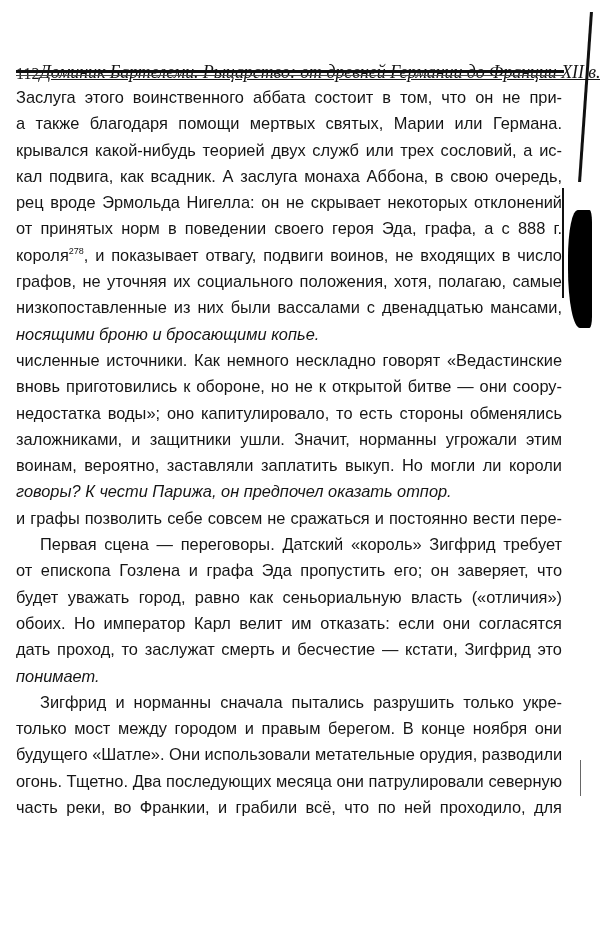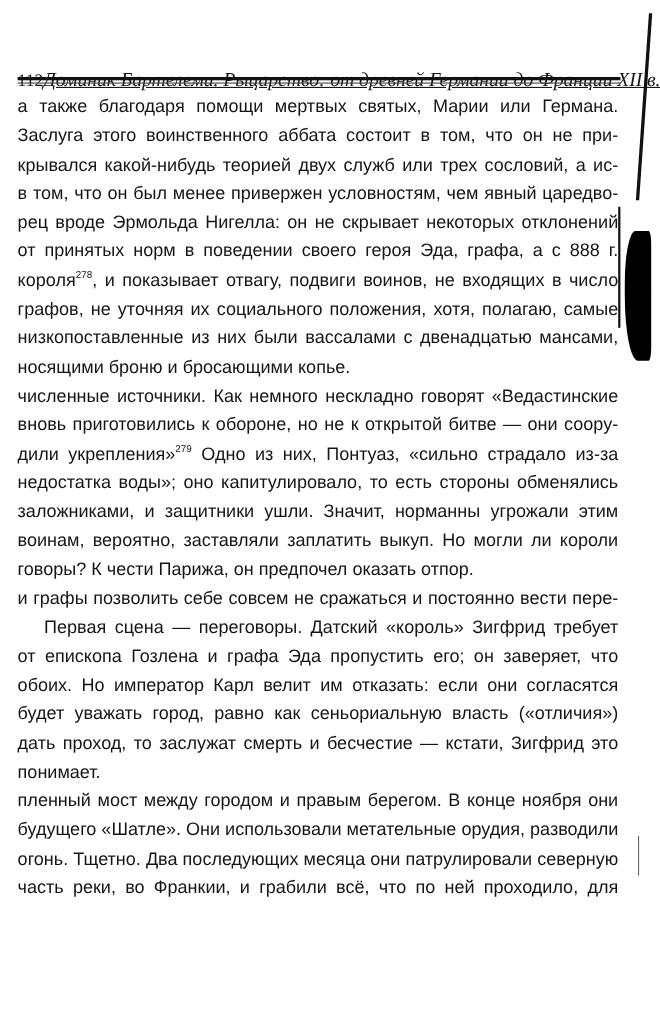--- a/index.html
+++ b/index.html
@@ -68,20 +68,21 @@
     }
     .line {
       display: block;
       white-space: nowrap;
       text-align: justify;
       text-align-last: justify;
       height: 26.3px;
     }
     .line.last {
       text-align-last: left;
+      font-style: italic;
     }
     .line.indent {
       padding-left: 24px;
     }
     sup {
       font-size: 9px;
       line-height: 0;
       vertical-align: 7px;
     }
     
@@ -126,51 +127,51 @@
 <div class="page">
   <div class="running-head">
     <span class="page-number">112</span>
     <span class="book-title">Доминик Бартелеми. Рыцарство: от древней Германии до Франции XII в.</span>
   </div>
   <div class="head-rule"></div>
   <div class="head-rule-thin"></div>
 
   <div class="body-text" id="body-text">
       <div>
+        <span class="line">Заслуга этого воинственного аббата состоит в том, что он не при-</span>
         <span class="line">а также благодаря помощи мертвых святых, Марии или Германа.</span>
-        <span class="line">Заслуга этого воинственного аббата состоит в том, что он не при-</span>
         <span class="line">крывался какой-нибудь теорией двух служб или трех сословий, а ис-</span>
-        <span class="line">в том, что он был менее привержен условностям, чем явный царедво-</span>
+        <span class="line">кал подвига, как всадник. А заслуга монаха Аббона, в свою очередь,</span>
         <span class="line">рец вроде Эрмольда Нигелла: он не скрывает некоторых отклонений</span>
         <span class="line">от принятых норм в поведении своего героя Эда, графа, а с 888 г.</span>
         <span class="line">короля<sup>278</sup>, и показывает отвагу, подвиги воинов, не входящих в число</span>
         <span class="line">графов, не уточняя их социального положения, хотя, полагаю, самые</span>
         <span class="line">низкопоставленные из них были вассалами с двенадцатью мансами,</span>
         <span class="line last">носящими броню и бросающими копье.</span>
       </div>
       <div>
         <span class="line">численные источники. Как немного нескладно говорят «Ведастинские</span>
         <span class="line">вновь приготовились к обороне, но не к открытой битве — они соору-</span>
-        <span class="line">дили укрепления»<sup>279</sup> Одно из них, Понтуаз, «сильно страдало из-за</span>
         <span class="line">недостатка воды»; оно капитулировало, то есть стороны обменялись</span>
         <span class="line">заложниками, и защитники ушли. Значит, норманны угрожали этим</span>
         <span class="line">воинам, вероятно, заставляли заплатить выкуп. Но могли ли короли</span>
         <span class="line last">говоры? К чести Парижа, он предпочел оказать отпор.</span>
         <span class="line">и графы позволить себе совсем не сражаться и постоянно вести пере-</span>
       </div>
       <div>
         <span class="line indent">Первая сцена — переговоры. Датский «король» Зигфрид требует</span>
         <span class="line">от епископа Гозлена и графа Эда пропустить его; он заверяет, что</span>
+        <span class="line">будет уважать город, равно как сеньориальную власть («отличия»)</span>
         <span class="line">обоих. Но император Карл велит им отказать: если они согласятся</span>
-        <span class="line">будет уважать город, равно как сеньориальную власть («отличия»)</span>
         <span class="line">дать проход, то заслужат смерть и бесчестие — кстати, Зигфрид это</span>
         <span class="line last">понимает.</span>
       </div>
       <div>
-        <span class="line">пленный мост между городом и правым берегом. В конце ноября они</span>
+        <span class="line indent">Зигфрид и норманны сначала пытались разрушить только укре-</span>
+        <span class="line">только мост между городом и правым берегом. В конце ноября они</span>
         <span class="line">будущего «Шатле». Они использовали метательные орудия, разводили</span>
         <span class="line">огонь. Тщетно. Два последующих месяца они патрулировали северную</span>
         <span class="line">часть реки, во Франкии, и грабили всё, что по ней проходило, для</span>
       </div>
     </div>
 
   <div class="scan-edge"></div>
   <div class="scan-edge2"></div>
   <div class="scan-blot"></div>
   <div class="scan-mark"></div>

